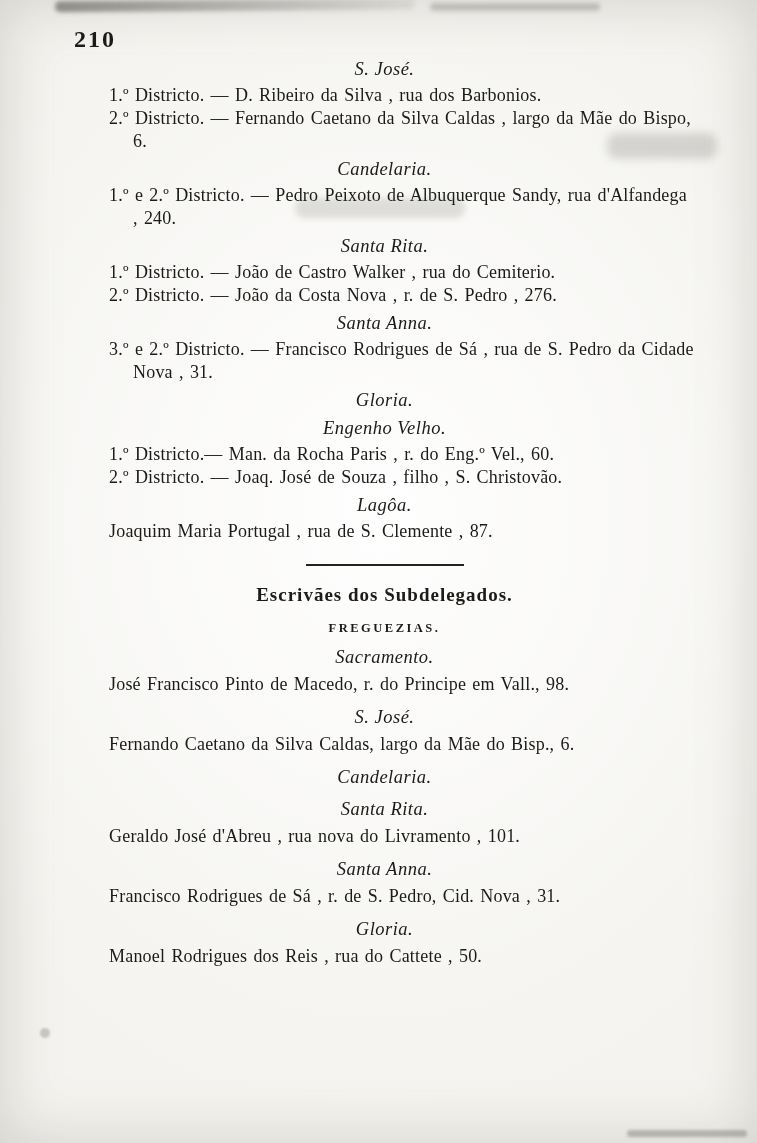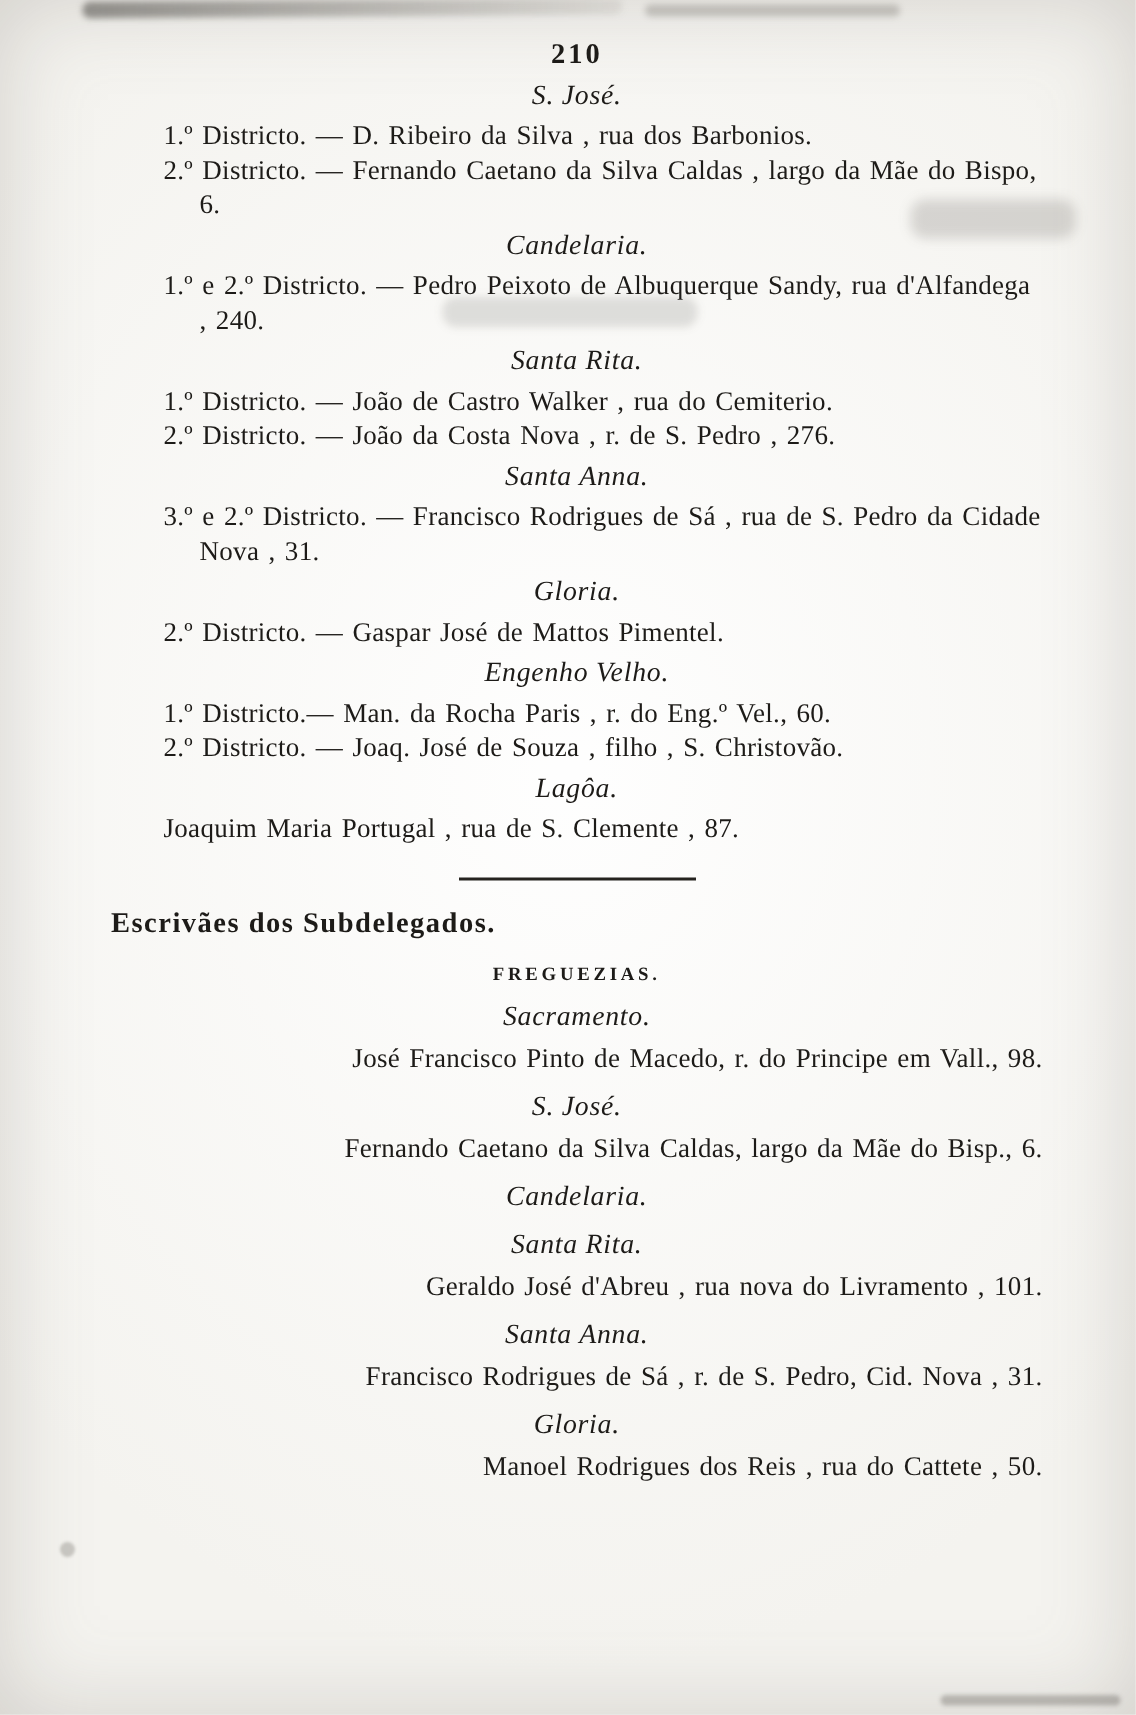--- a/index.html
+++ b/index.html
@@ -14,46 +14,46 @@
   .page{
     position:absolute;inset:0;
     box-sizing:border-box;
     padding:26px 62px 0 74px;
     background:
       radial-gradient(ellipse 90% 70% at 50% 45%, rgba(255,255,255,.95), rgba(244,243,239,.35) 75%),
       #f4f3ef;
     box-shadow:inset 0 0 60px rgba(110,105,95,.25);
   }
   .page-number{
-    text-align:center;font-weight:bold;font-size:19px;
+    text-align:left;font-weight:bold;font-size:24px;
     letter-spacing:2px;
   }
   .heading{
     text-align:center;font-style:italic;font-size:18.5px;
     letter-spacing:.5px;margin:4px 0 3px 0;line-height:24px;
   }
   .entry{
     font-size:18px;line-height:23px;
     letter-spacing:.2px;word-spacing:1.5px;
     padding-left:24px;text-indent:-24px;margin-left:35px;
   }
   .rule{
     width:158px;height:2px;background:#25231f;
     margin:21px auto 17px auto;
   }
   .p2-title{
-    font-weight:bold;font-size:19px;
+    text-align:center;font-weight:bold;font-size:19px;
     letter-spacing:1px;margin-bottom:13px;line-height:24px;
   }
   .p2-subtitle{
     text-align:center;font-weight:bold;font-size:12.5px;
     letter-spacing:2.5px;margin-bottom:9px;line-height:16px;
   }
   .p2-section{margin-bottom:8px;}
-  .p2-section .entry{padding-left:0;text-indent:0;line-height:25px;text-align:right;}
+  .p2-section .entry{padding-left:0;text-indent:0;line-height:25px;}
   
   .smudge{position:absolute;pointer-events:none;}
   .sm1{top:0;left:55px;width:360px;height:11px;border-radius:5px;
        background:linear-gradient(90deg,rgba(58,56,52,.5),rgba(120,116,108,.12));
        filter:blur(2px);transform:rotate(-.4deg);}
   .sm2{top:3px;left:430px;width:170px;height:8px;border-radius:4px;
        background:rgba(90,86,80,.28);filter:blur(2px);}
   .sm3{top:133px;right:40px;width:110px;height:26px;border-radius:10px;
        background:rgba(66,62,56,.18);filter:blur(4px);}
   .sm4{top:198px;left:295px;width:170px;height:20px;border-radius:9px;
@@ -96,21 +96,20 @@
       <div class="entry">2.º Districto. — João da Costa Nova , r. de S. Pedro , 276.</div>
     </div>
 
     <div class="section">
       <div class="heading">Santa Anna.</div>
       <div class="entry">3.º e 2.º Districto. — Francisco Rodrigues de Sá , rua de S. Pedro da Cidade Nova , 31.</div>
     </div>
 
     <div class="section">
       <div class="heading">Gloria.</div>
-      <div class="entry">2.º Districto. — Gaspar José de Mattos Pimentel.</div>
     </div>
 
     <div class="section">
       <div class="heading">Engenho Velho.</div>
       <div class="entry">1.º Districto.— Man. da Rocha Paris , r. do Eng.º Vel., 60.</div>
       <div class="entry">2.º Districto. — Joaq. José de Souza , filho , S. Christovão.</div>
     </div>
 
     <div class="section">
       <div class="heading">Lagôa.</div>

